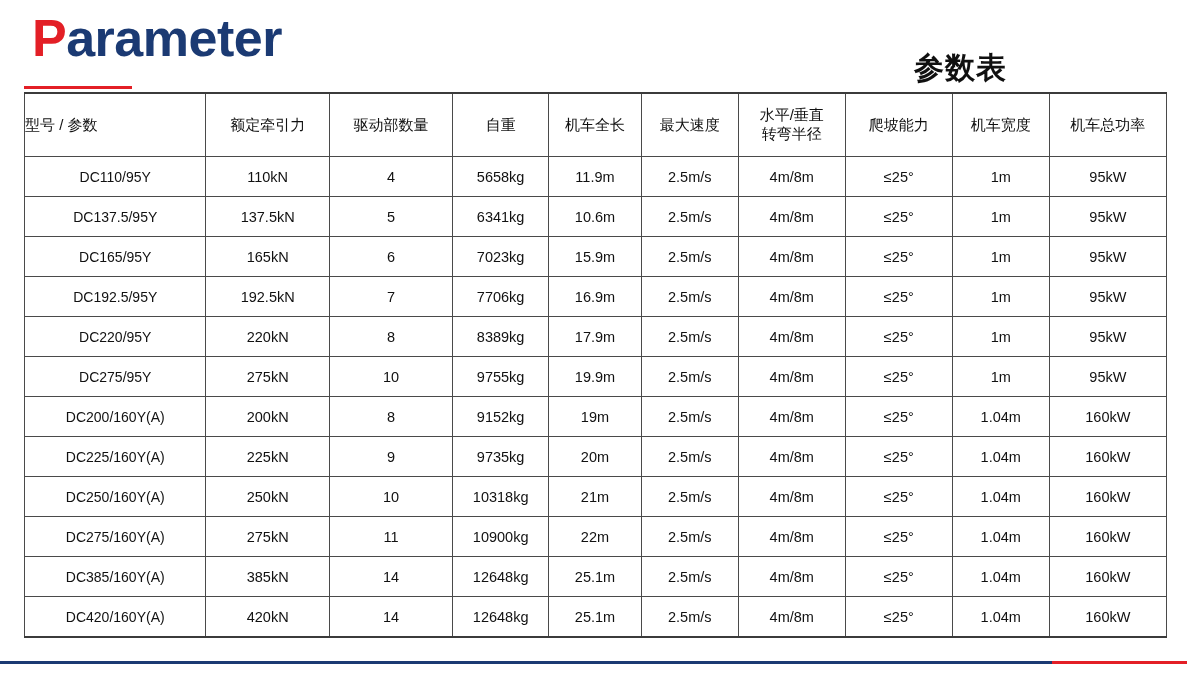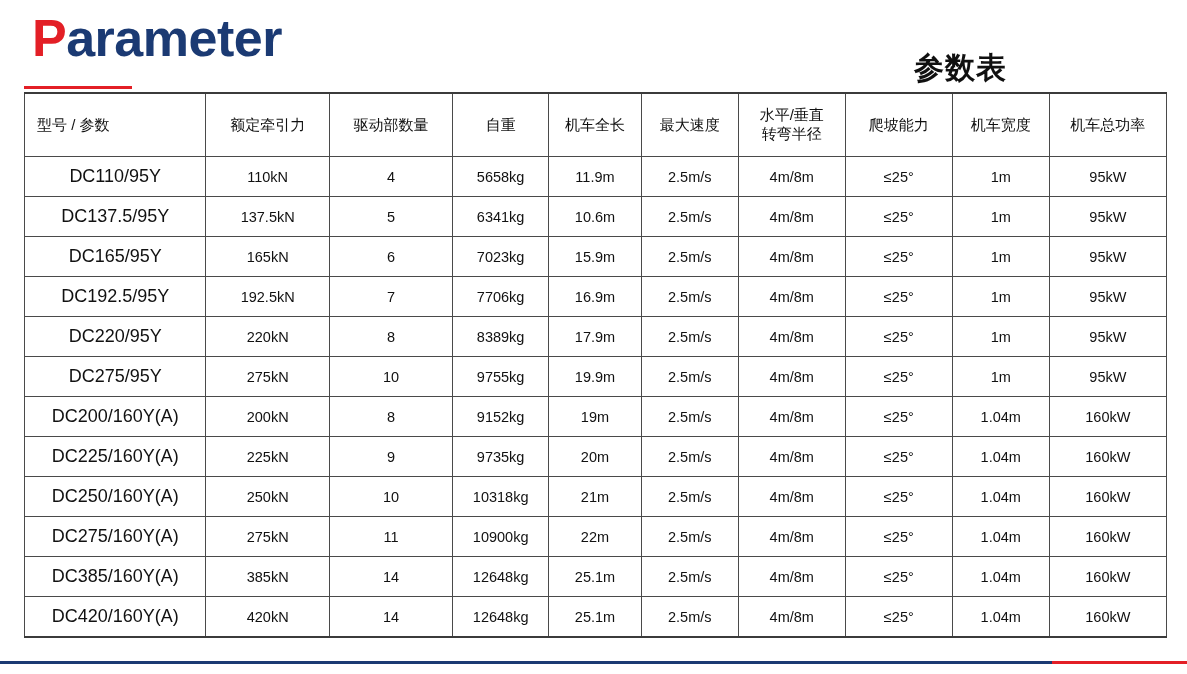--- a/index.html
+++ b/index.html
@@ -74,24 +74,23 @@
     font-weight: normal;
   }
   table.param-table thead th {
     height: 62px;
     font-size: 15px;
     line-height: 1.25;
     border-top: 2px solid #3b3b3b;
   }
   table.param-table thead th.first-col {
     text-align: left;
-    padding-left: 12px;
   }
   table.param-table tbody td.first-col {
-    font-size: 18px;
+    font-size: 14px;
   }
   table.param-table tbody tr:last-child td {
     border-bottom: 2px solid #3b3b3b;
   }
   .accent-top {
     position: absolute;
     left: 0;
     top: -6px;
     width: 108px;
     height: 3px;

